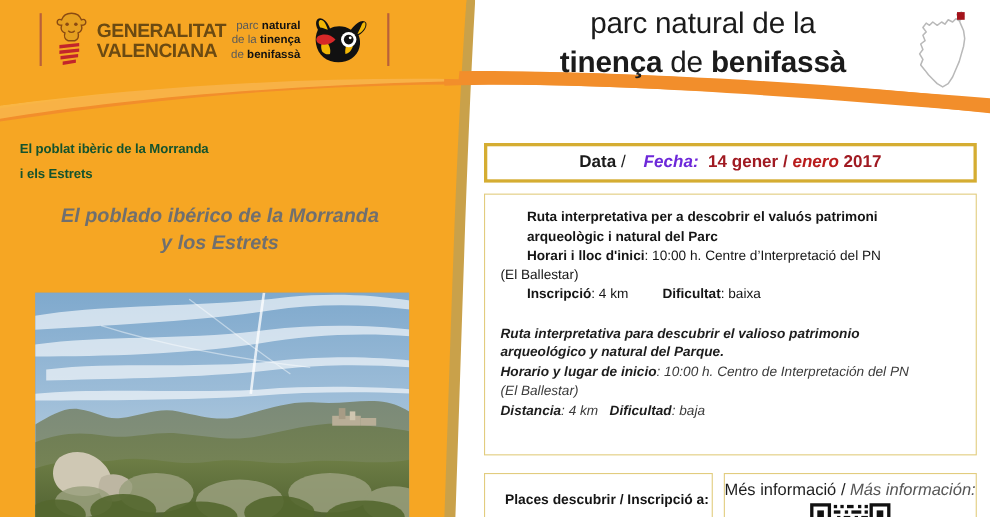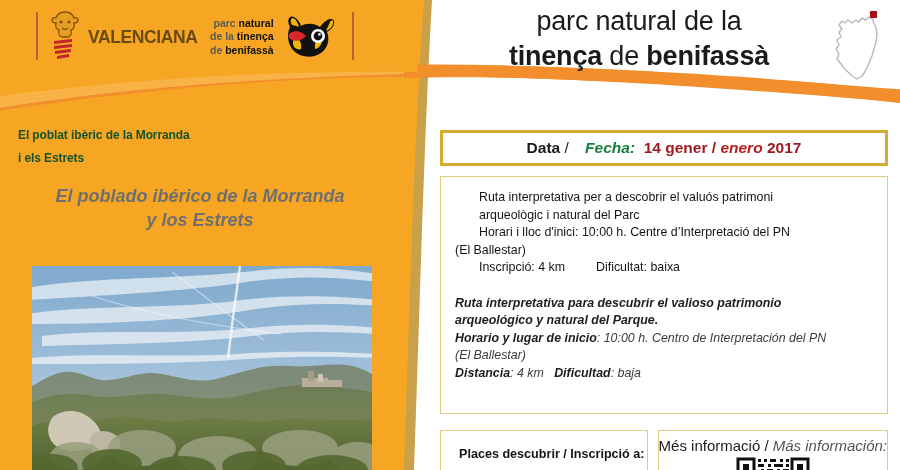--- a/index.html
+++ b/index.html
@@ -81,21 +81,21 @@
     gap: 4px;
   }
   #park-words {
     font-size: 10.5px;
     line-height: 13.5px;
     color: #2a2a2a;
     text-align: right;
     white-space: nowrap;
     font-family: "Liberation Sans", sans-serif;
   }
-  #park-words .lt { color:#5a5a5a; font-weight: bold; }
+  #park-words .lt { color:#5a5a5a; font-weight: normal; }
   #park-words b { color:#111; font-weight: bold; }
   #park-mark { width: 58px; height: 48px; flex: none; }
 
   
   #poster-title {
     position: absolute;
     left: 464px; top: 4px;
     width: 350px;
     text-align: center;
     z-index: 4;
@@ -177,39 +177,39 @@
     justify-content: center;
     box-sizing: border-box;
   }
   #date-text {
     font-size: 15.5px;
     white-space: nowrap;
     color: #1b1b1b;
   }
   #date-text .lbl-ca { font-weight: bold; }
   #date-text .sep { font-weight: normal; }
-  #date-text .lbl-es { font-style: italic; color: #15803d; font-weight: bold; margin-left: 12px;}
+  #date-text .lbl-es { font-style: italic; color: #6d28d9; font-weight: bold; margin-left: 12px;}
   #date-text .val-ca { color: #a01a22; font-weight: bold; }
   #date-text .val-es { color: #b91c1c; font-weight: bold; font-style: italic; }
   #date-text .val-yr { color: #a01a22; font-weight: bold; }
 
   #info-box {
     margin-top: 10px;
     border: 1px solid #e2cc7e;
     background: #ffffff;
     box-sizing: border-box;
     padding: 12px 14px 14px 14px;
     height: 238px;
   }
   .para-ca {
     font-size: 12.4px;
     line-height: 17.5px;
     color: #151515;
   }
-  .para-ca b { font-weight: normal; padding-left: 24px; }
+  .para-ca b { font-weight: bold; padding-left: 24px; }
   .para-ca .val { font-weight: normal; }
   .para-es {
     font-size: 12.4px;
     line-height: 17.5px;
     color: #3b3b3b;
     font-style: italic;
     margin-top: 18px;
   }
   .para-es b { font-weight: bold; font-style: italic; color:#1d1d1d;}
   .para-es .val { font-weight: normal; font-style: italic; }
@@ -296,20 +296,21 @@
         <path d="M14,19 Q17,22 20,19" fill="none" stroke="#8a4b12" stroke-width="1.2"></path>
 
         <g fill="#C2252B">
           <path d="M6,32 L24,30 L24,33 L6,35 Z"></path>
           <path d="M6,37 L24,35 L24,38 L6,40 Z"></path>
           <path d="M7,42 L23,40 L23,43 L7,45 Z"></path>
           <path d="M9,47 L21,45 L21,48 L9,50 Z"></path>
         </g>
       </svg>
       <div id="gva-words">
+        <span>GENERALITAT</span>
         <span class="l2">VALENCIANA</span>
       </div>
     </div>
 
     <div id="logo-park">
       <div id="park-words">
         <div><span class="lt">parc </span><b>natural</b></div>
         <div><span class="lt">de la </span><b>tinença</b></div>
         <div><span class="lt">de </span><b>benifassà</b></div>
       </div>

